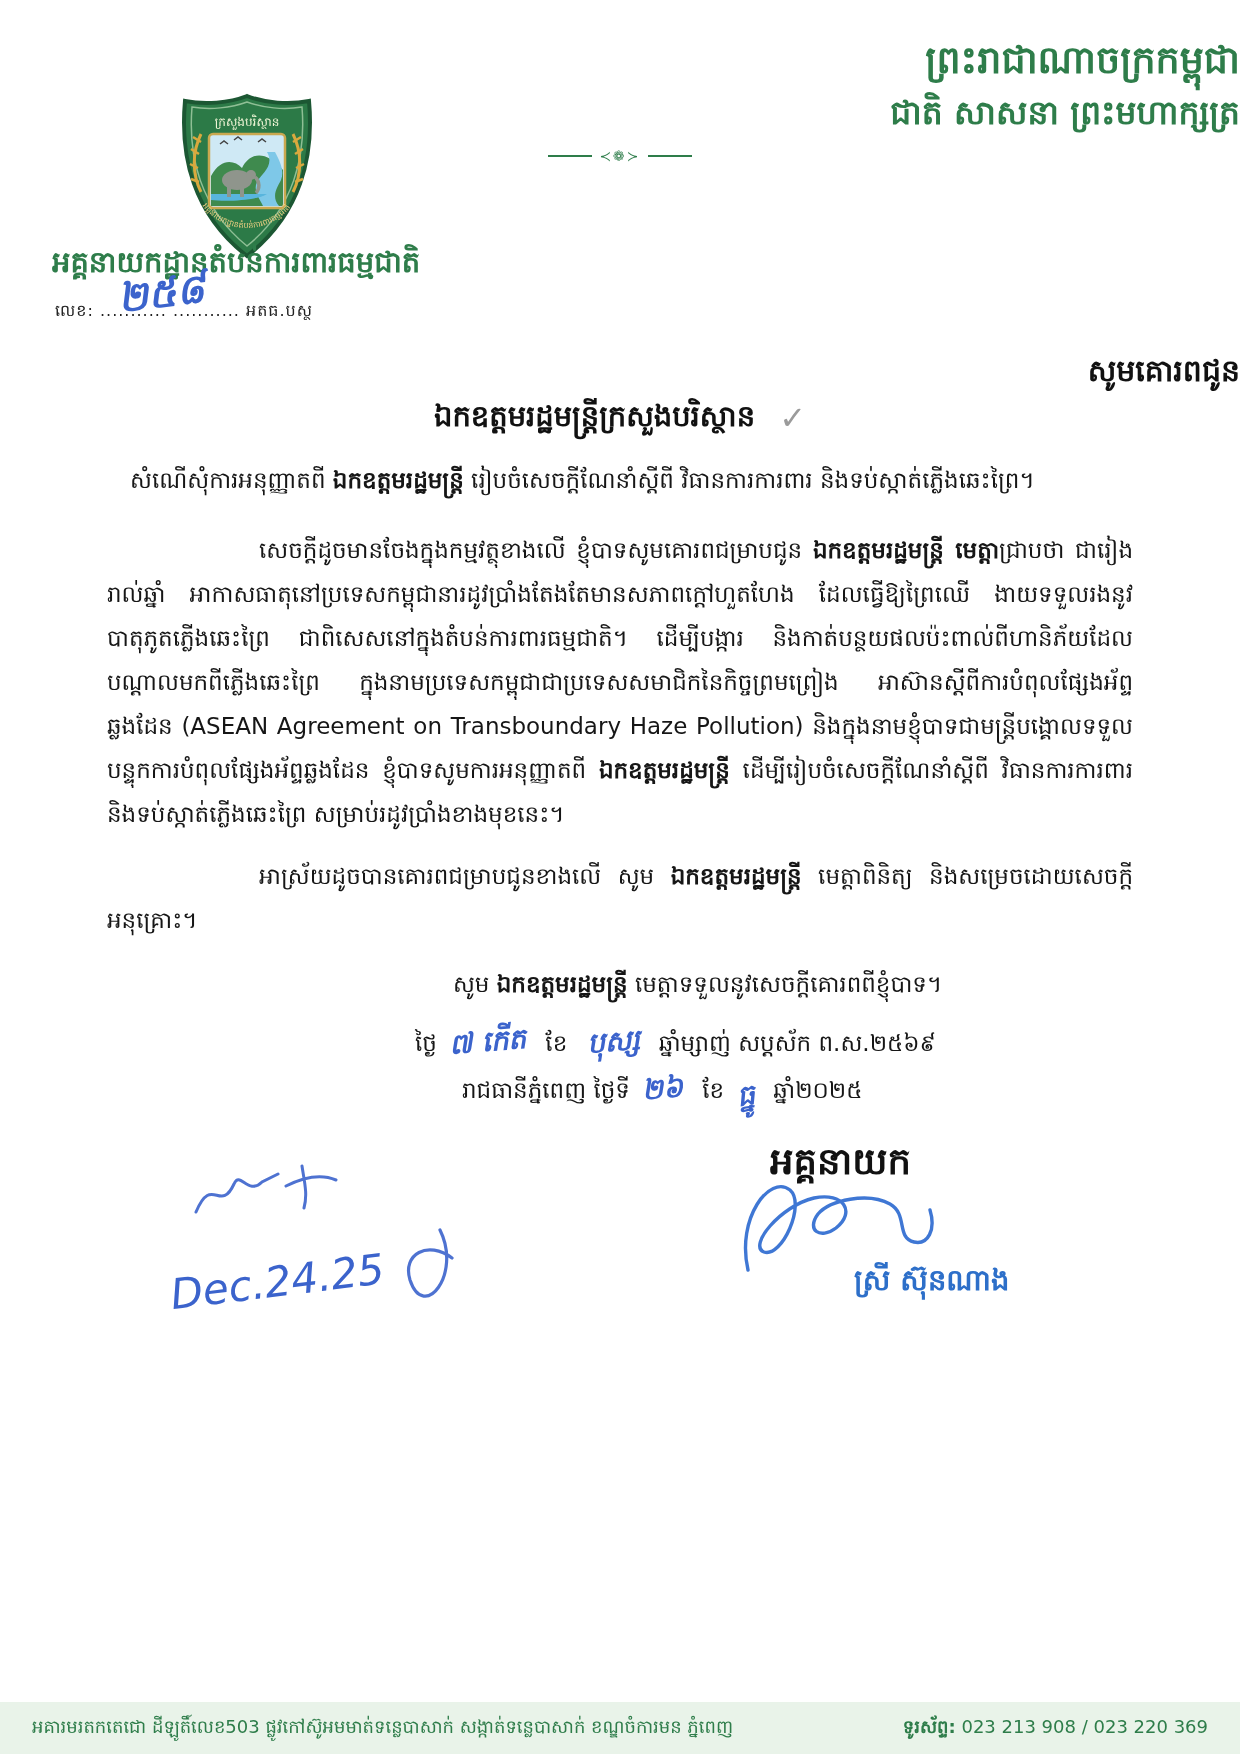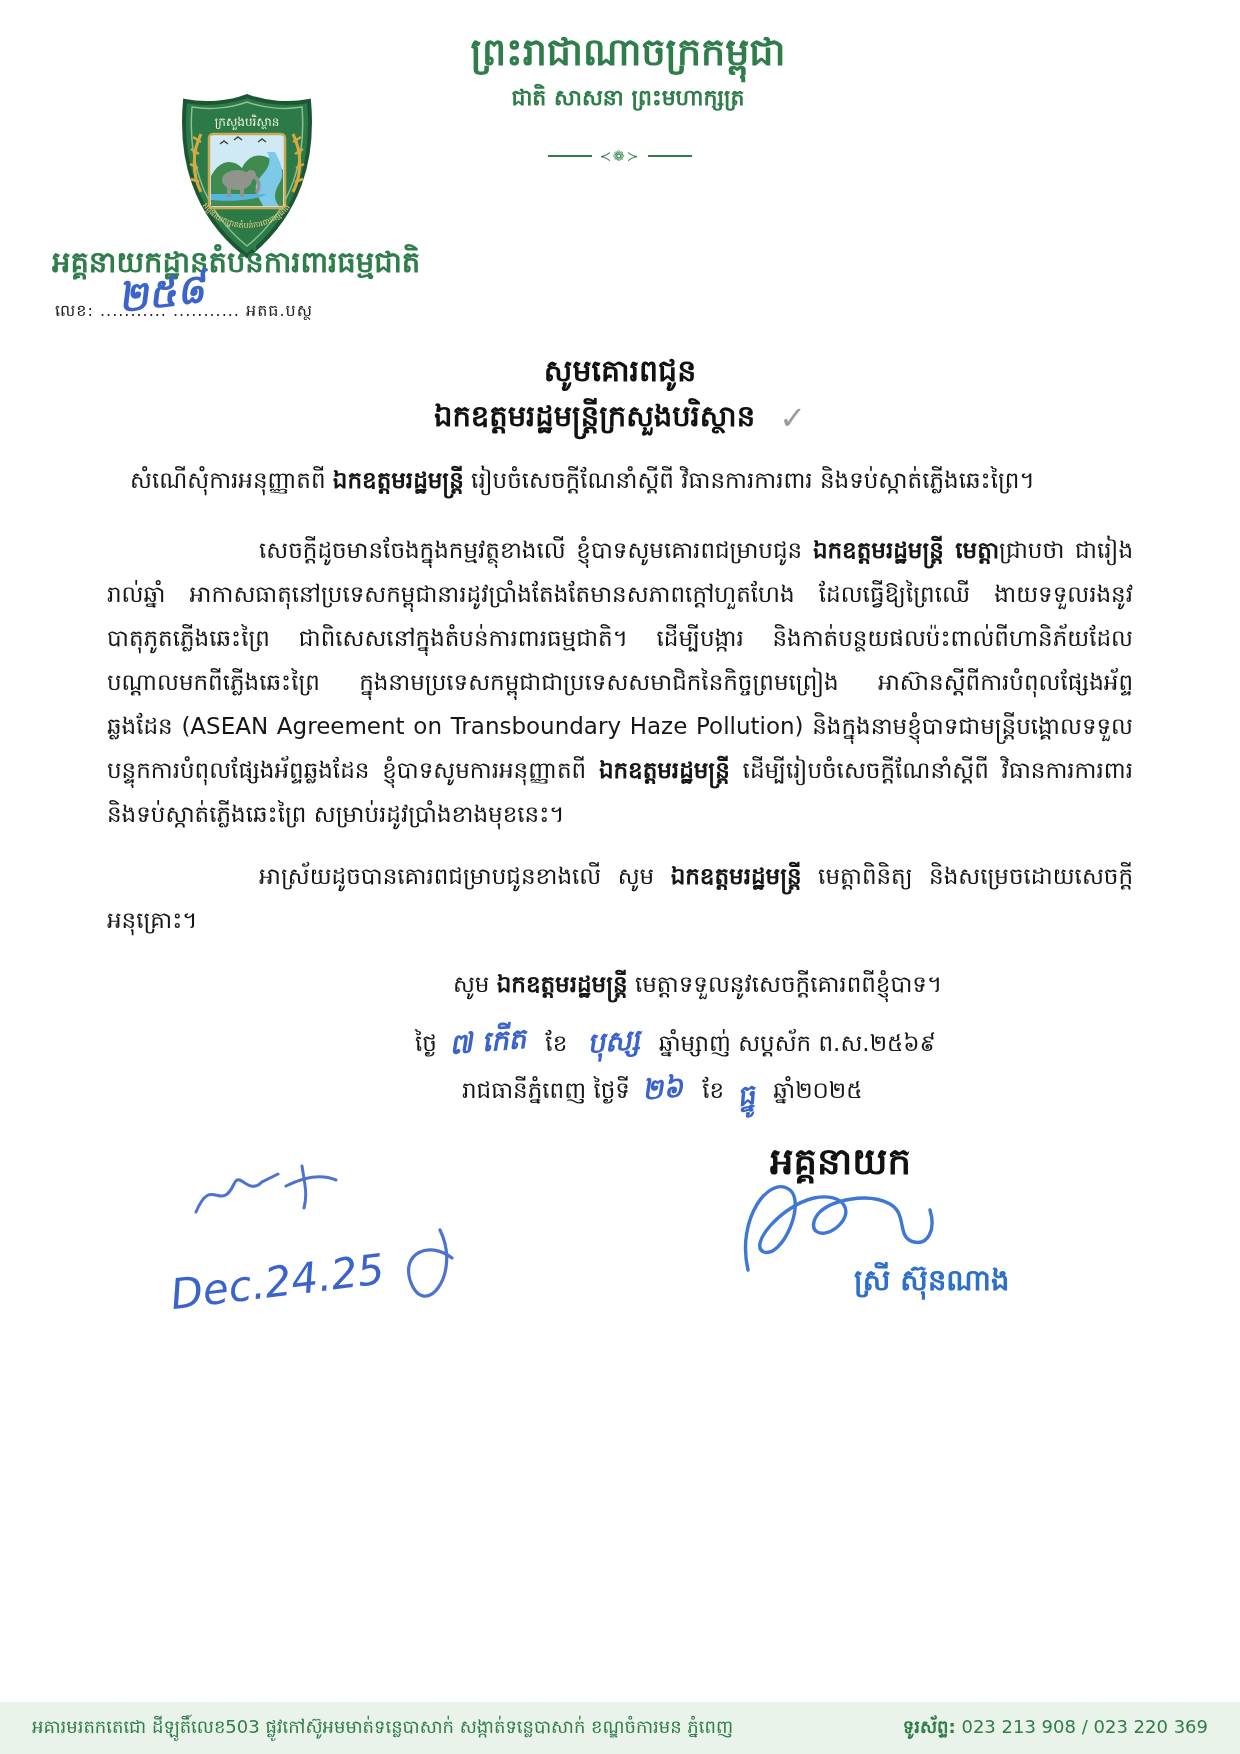--- a/index.html
+++ b/index.html
@@ -1,34 +1,34 @@
 <!DOCTYPE html>
 <html><head>
 <meta charset="utf-8">
 <style>
   html,body{margin:0;padding:0;background:#888;}
   .page{position:relative;width:1240px;height:1754px;background:#ffffff;margin:0 auto;
         font-family:"DejaVu Sans",sans-serif;overflow:hidden;color:#161616;}
 
-  .hdr{position:absolute;left:16px;right:0;text-align:center;font-weight:bold;color:#2e7d4a;}
+  .hdr{position:absolute;left:16px;right:0;text-align:right;font-weight:bold;color:#2e7d4a;margin-top:8px;}
   .hdr1{top:28px;font-size:38px;}
-  .hdr2{top:84px;font-size:22px;}
+  .hdr2{top:84px;font-size:33px;}
   .divider{position:absolute;top:148px;left:0;right:0;display:flex;justify-content:center;align-items:center;color:#2e7d4a;}
   .divider .bar{width:44px;border-top:2px solid #2e7d4a;}
   .divider .orn{margin:0 7px;font-size:14px;letter-spacing:2px;}
 
   .emblem{position:absolute;left:168px;top:90px;}
 
   .dept{position:absolute;left:52px;top:244px;font-size:29px;font-weight:bold;color:#2e7d4a;}
   .refline{position:absolute;left:55px;top:300px;font-size:16px;color:#222;letter-spacing:1px;}
   .ref-num{position:absolute;left:118px;top:268px;font-size:40px;color:#3b63cc;
            transform:rotate(-7deg);font-style:italic;font-weight:bold;}
 
   .salut{position:absolute;left:0;right:0;text-align:center;font-weight:bold;color:#111;}
-  .salut1{top:352px;font-size:30px;}
+  .salut1{top:352px;font-size:30px;text-align:right;}
   .salut2{top:398px;font-size:29px;}
   .check{color:#9b9b9b;font-weight:normal;margin-left:14px;font-size:32px;vertical-align:middle;}
 
   .flow{position:absolute;left:100px;top:458px;width:1040px;font-size:23px;line-height:44px;color:#161616;}
   .subject{display:flex;margin-left:30px;width:990px;}
   .subject .lbl{font-weight:bold;flex:none;width:118px;white-space:nowrap;}
   .subject .txt{flex:1;text-align:justify;}
   .para{text-align:justify;text-indent:152px;margin:7px;}
   .p1{margin-top:26px;}
   .p2{margin-top:18px;}

